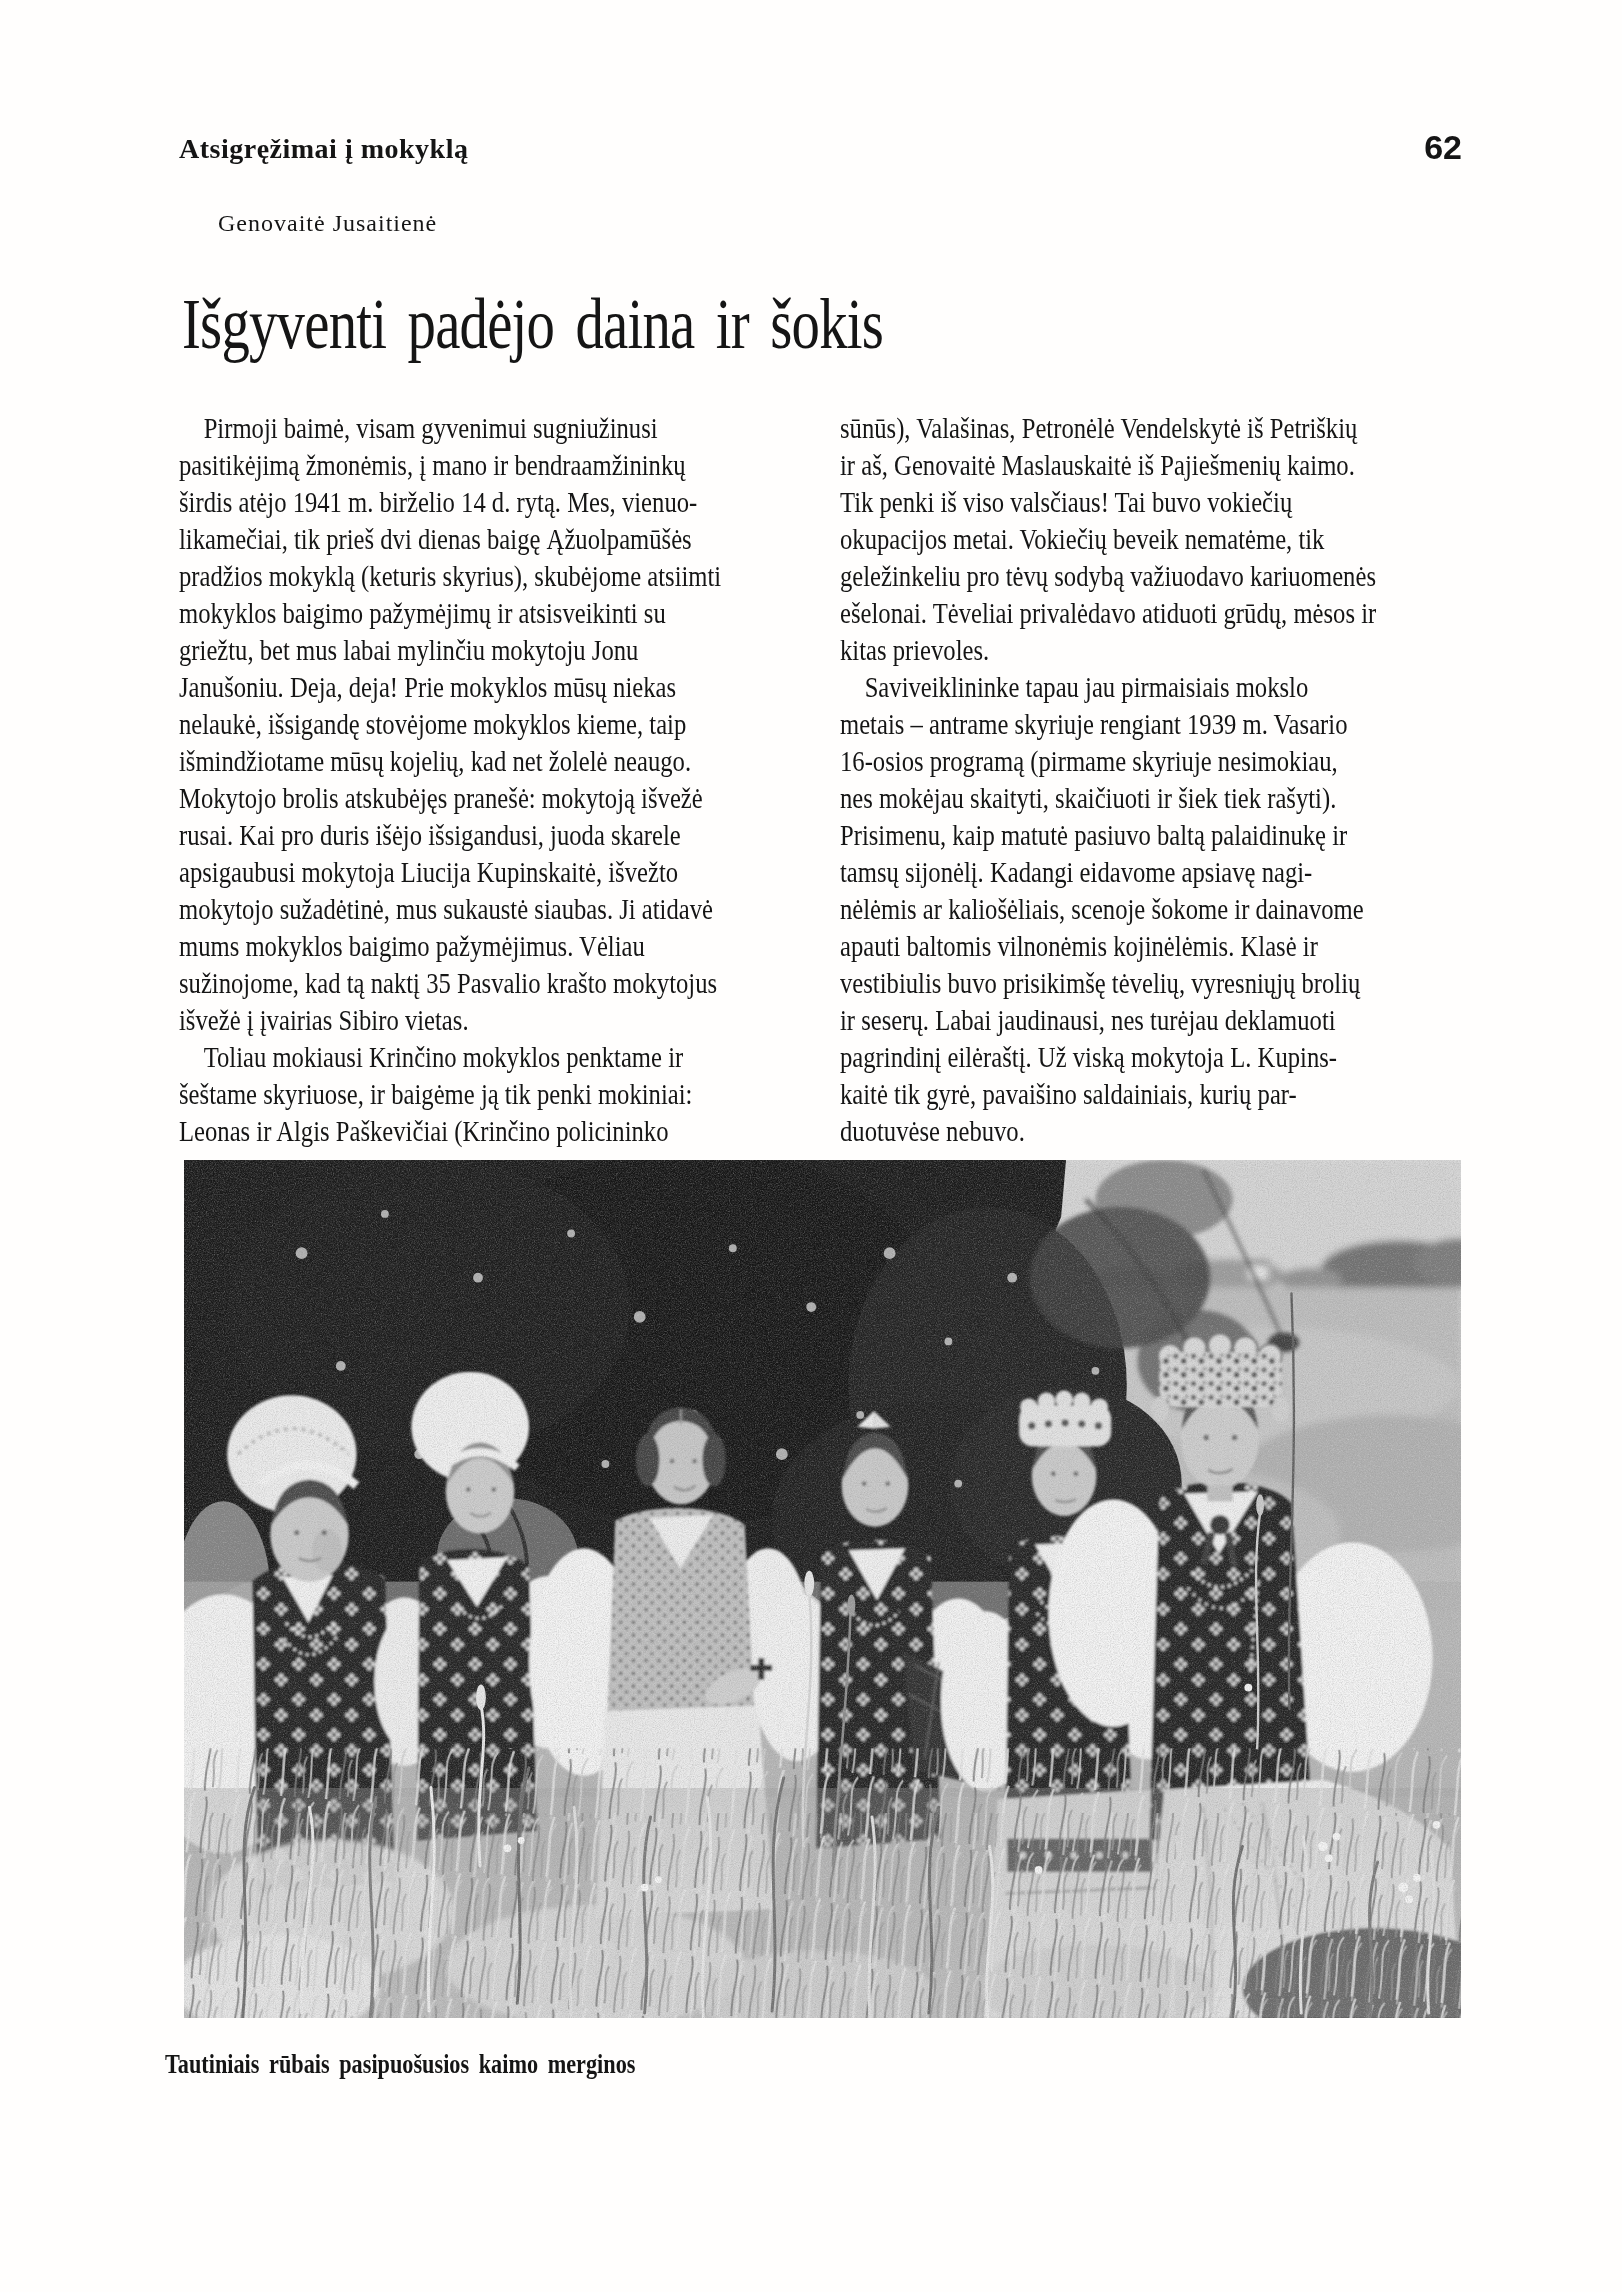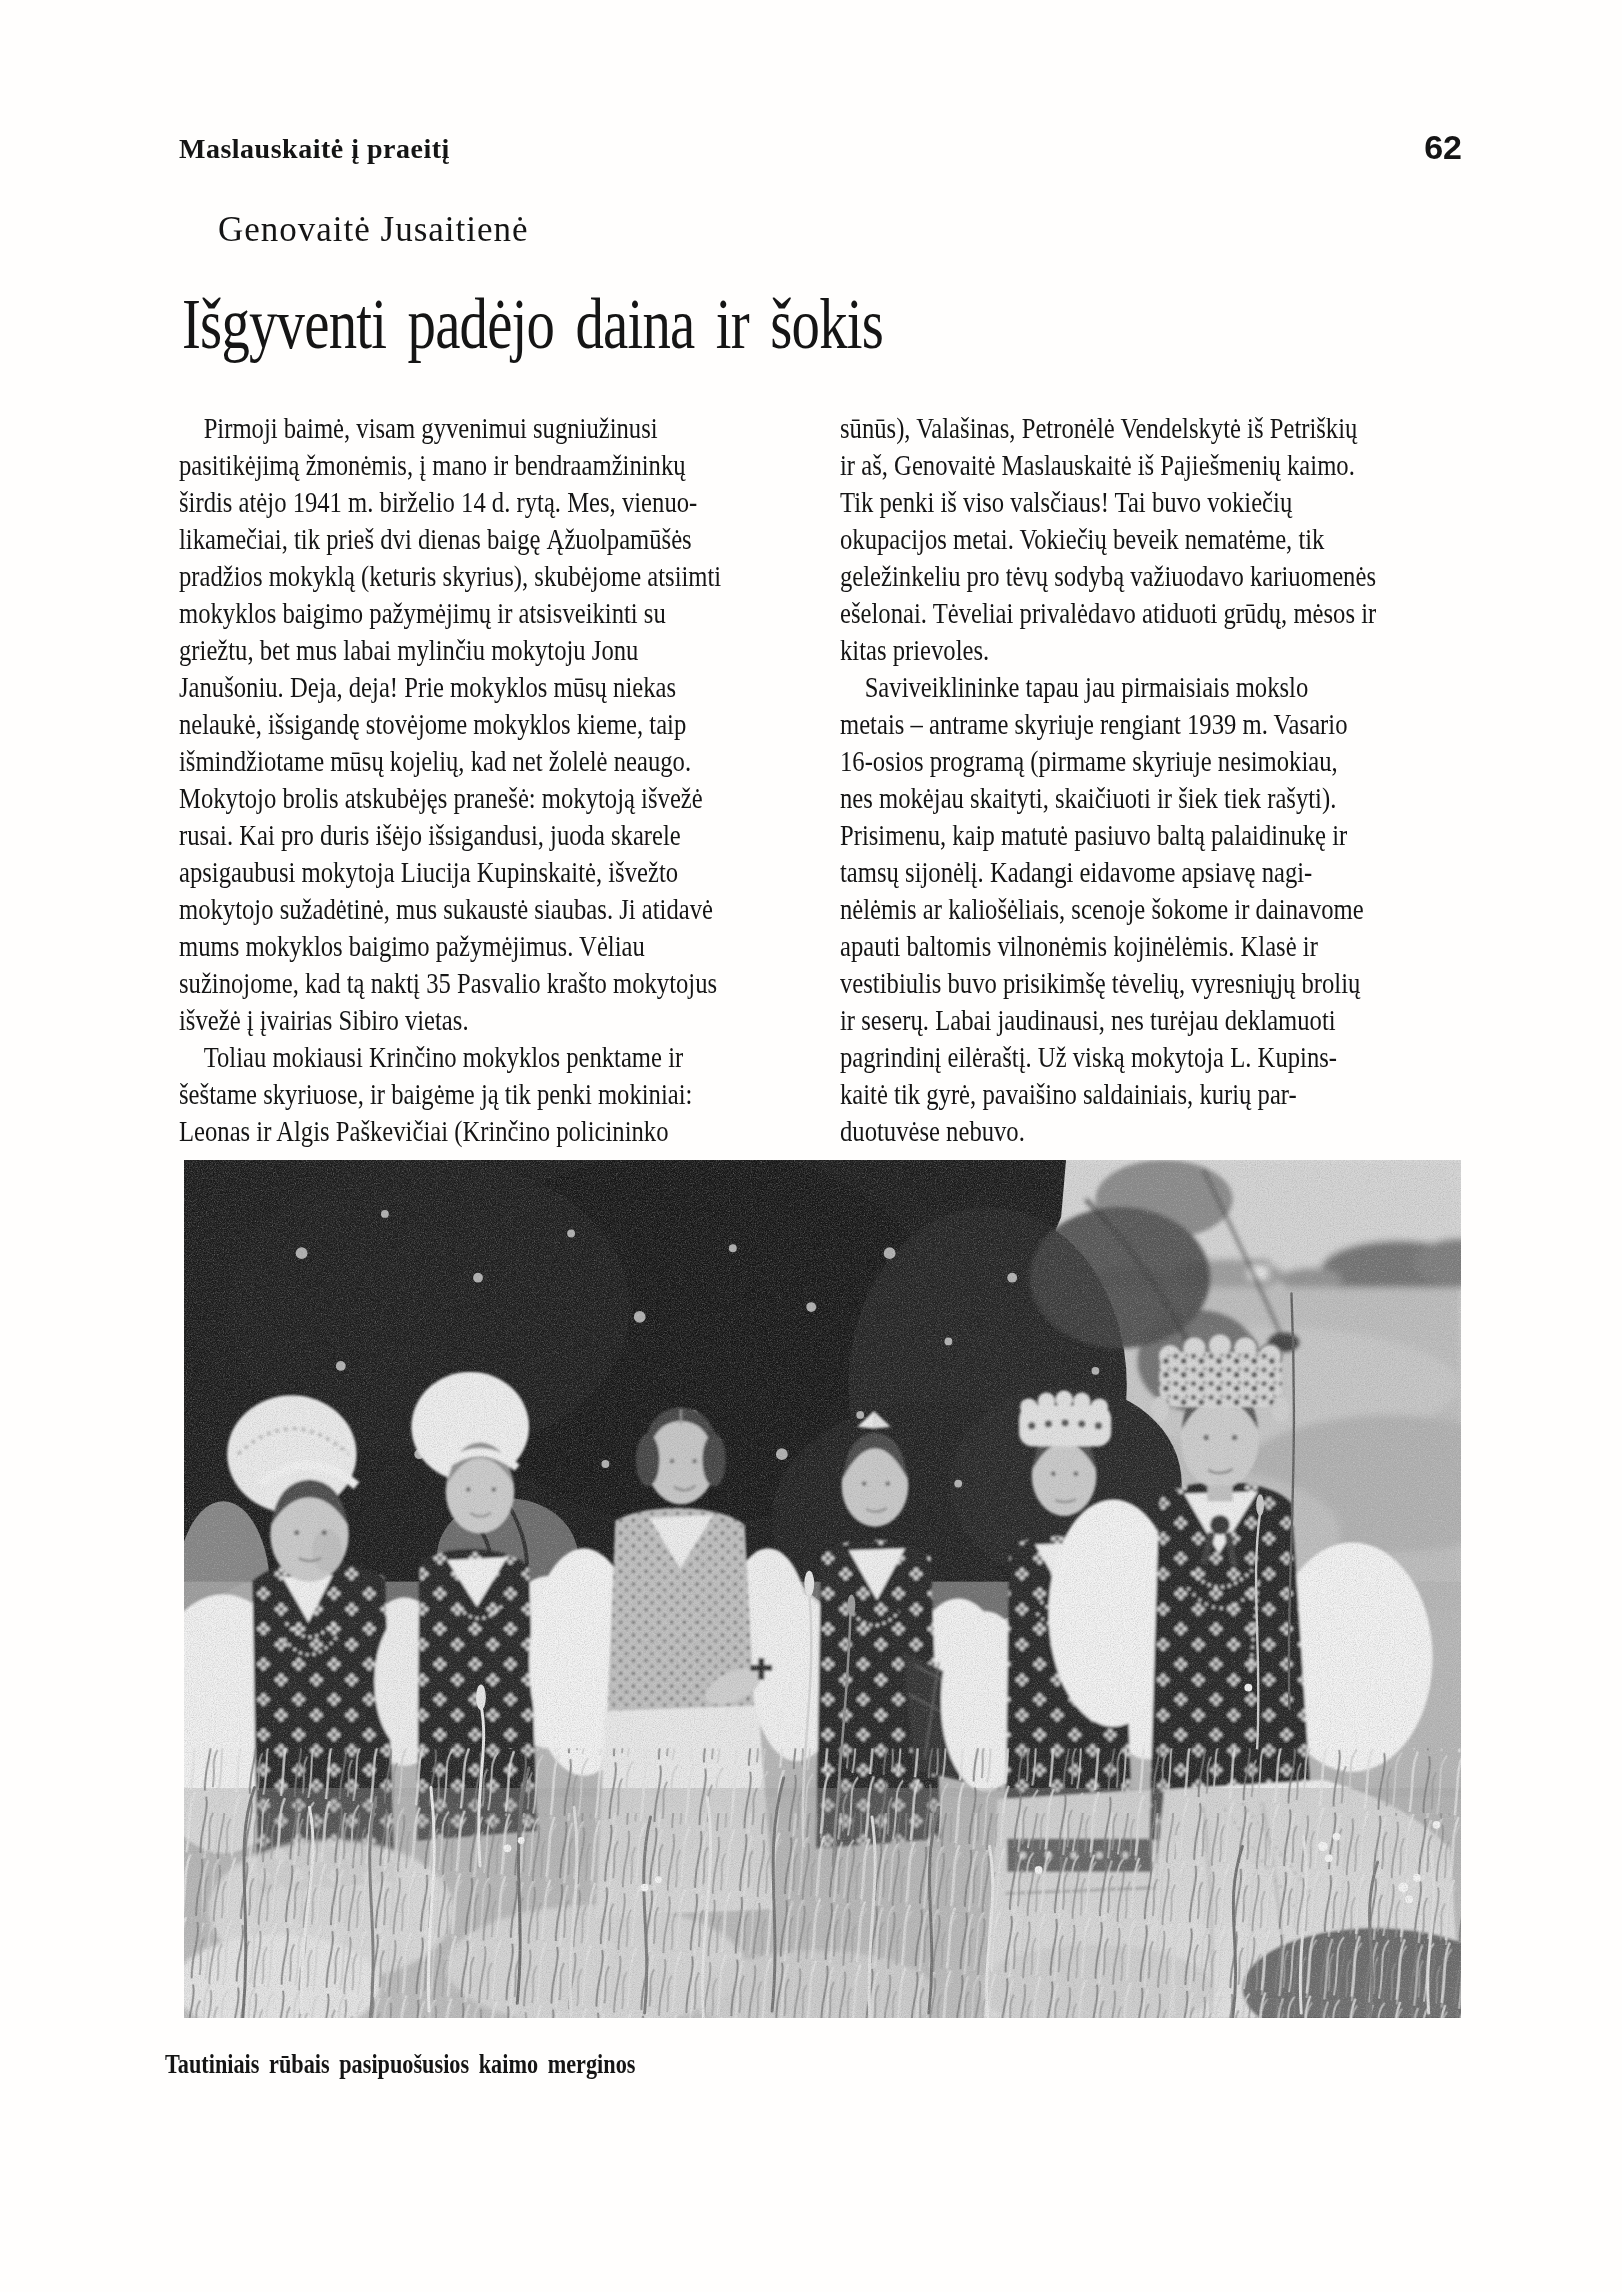--- a/index.html
+++ b/index.html
@@ -6,21 +6,21 @@
   body{width:1622px;height:2293px;position:relative;overflow:hidden;
        font-family:"Liberation Serif", serif;color:#151515;
        -webkit-font-smoothing:antialiased;}
   .page{position:absolute;inset:0;background:#fffefd;}
 
   .running-head{position:absolute;left:179px;top:133px;
        font-family:"Liberation Serif", serif;font-weight:bold;font-size:28px;
        letter-spacing:0.5px;white-space:nowrap;}
   .page-number{position:absolute;right:160px;top:128px;
        font-family:"Liberation Sans", sans-serif;font-weight:bold;font-size:34px;}
-  .author{position:absolute;left:218px;top:210px;font-size:35px;
+  .author{position:absolute;left:218px;top:210px;font-size:24px;
        letter-spacing:1px;white-space:nowrap;}
   .title{position:absolute;left:182px;top:284px;font-size:71px;
        letter-spacing:-1px;word-spacing:0.14em;white-space:nowrap;
        transform:scaleX(0.80);transform-origin:0 0;}
 
   .col{position:absolute;top:410px;font-size:29px;line-height:37px;
        transform:scaleX(0.85);transform-origin:0 0;}
   .col-left{left:179px;width:713px;}
   .col-right{left:840px;width:730px;}
   .line{height:37px;white-space:nowrap;overflow:visible;}
@@ -31,21 +31,21 @@
   .photo-wrap svg{display:block;width:100%;height:100%;}
 
   .caption{position:absolute;left:165px;top:2049px;font-weight:bold;font-size:26.5px;
        word-spacing:0.18em;white-space:nowrap;transform:scaleX(0.84);transform-origin:0 0;}
 </style>
 </head>
 <body>
 
 <div class="page">
 
-  <div class="running-head">Maslauskaitė į praeitį</div>
+  <div class="running-head">Atsigręžimai į mokyklą</div>
   <div class="page-number">62</div>
   <div class="author">Genovaitė Jusaitienė</div>
   <h1 class="title" style="margin:0;font-weight:normal;">Išgyventi padėjo daina ir šokis</h1>
 
   <div class="col col-left" id="colL">
       <div class="line indent"><span class="fill" style="word-spacing: 0px;">Pirmoji baimė, visam gyvenimui sugniužinusi</span></div>
       <div class="line"><span class="fill" style="word-spacing: 0px;">pasitikėjimą žmonėmis, į mano ir bendraamžininkų</span></div>
       <div class="line"><span class="fill" style="word-spacing: 0px;">širdis atėjo 1941 m. birželio 14 d. rytą. Mes, vienuo-</span></div>
       <div class="line"><span class="fill" style="word-spacing: 0px;">likamečiai, tik prieš dvi dienas baigę Ąžuolpamūšės</span></div>
       <div class="line"><span class="fill" style="word-spacing: 0px;">pradžios mokyklą (keturis skyrius), skubėjome atsiimti</span></div>

